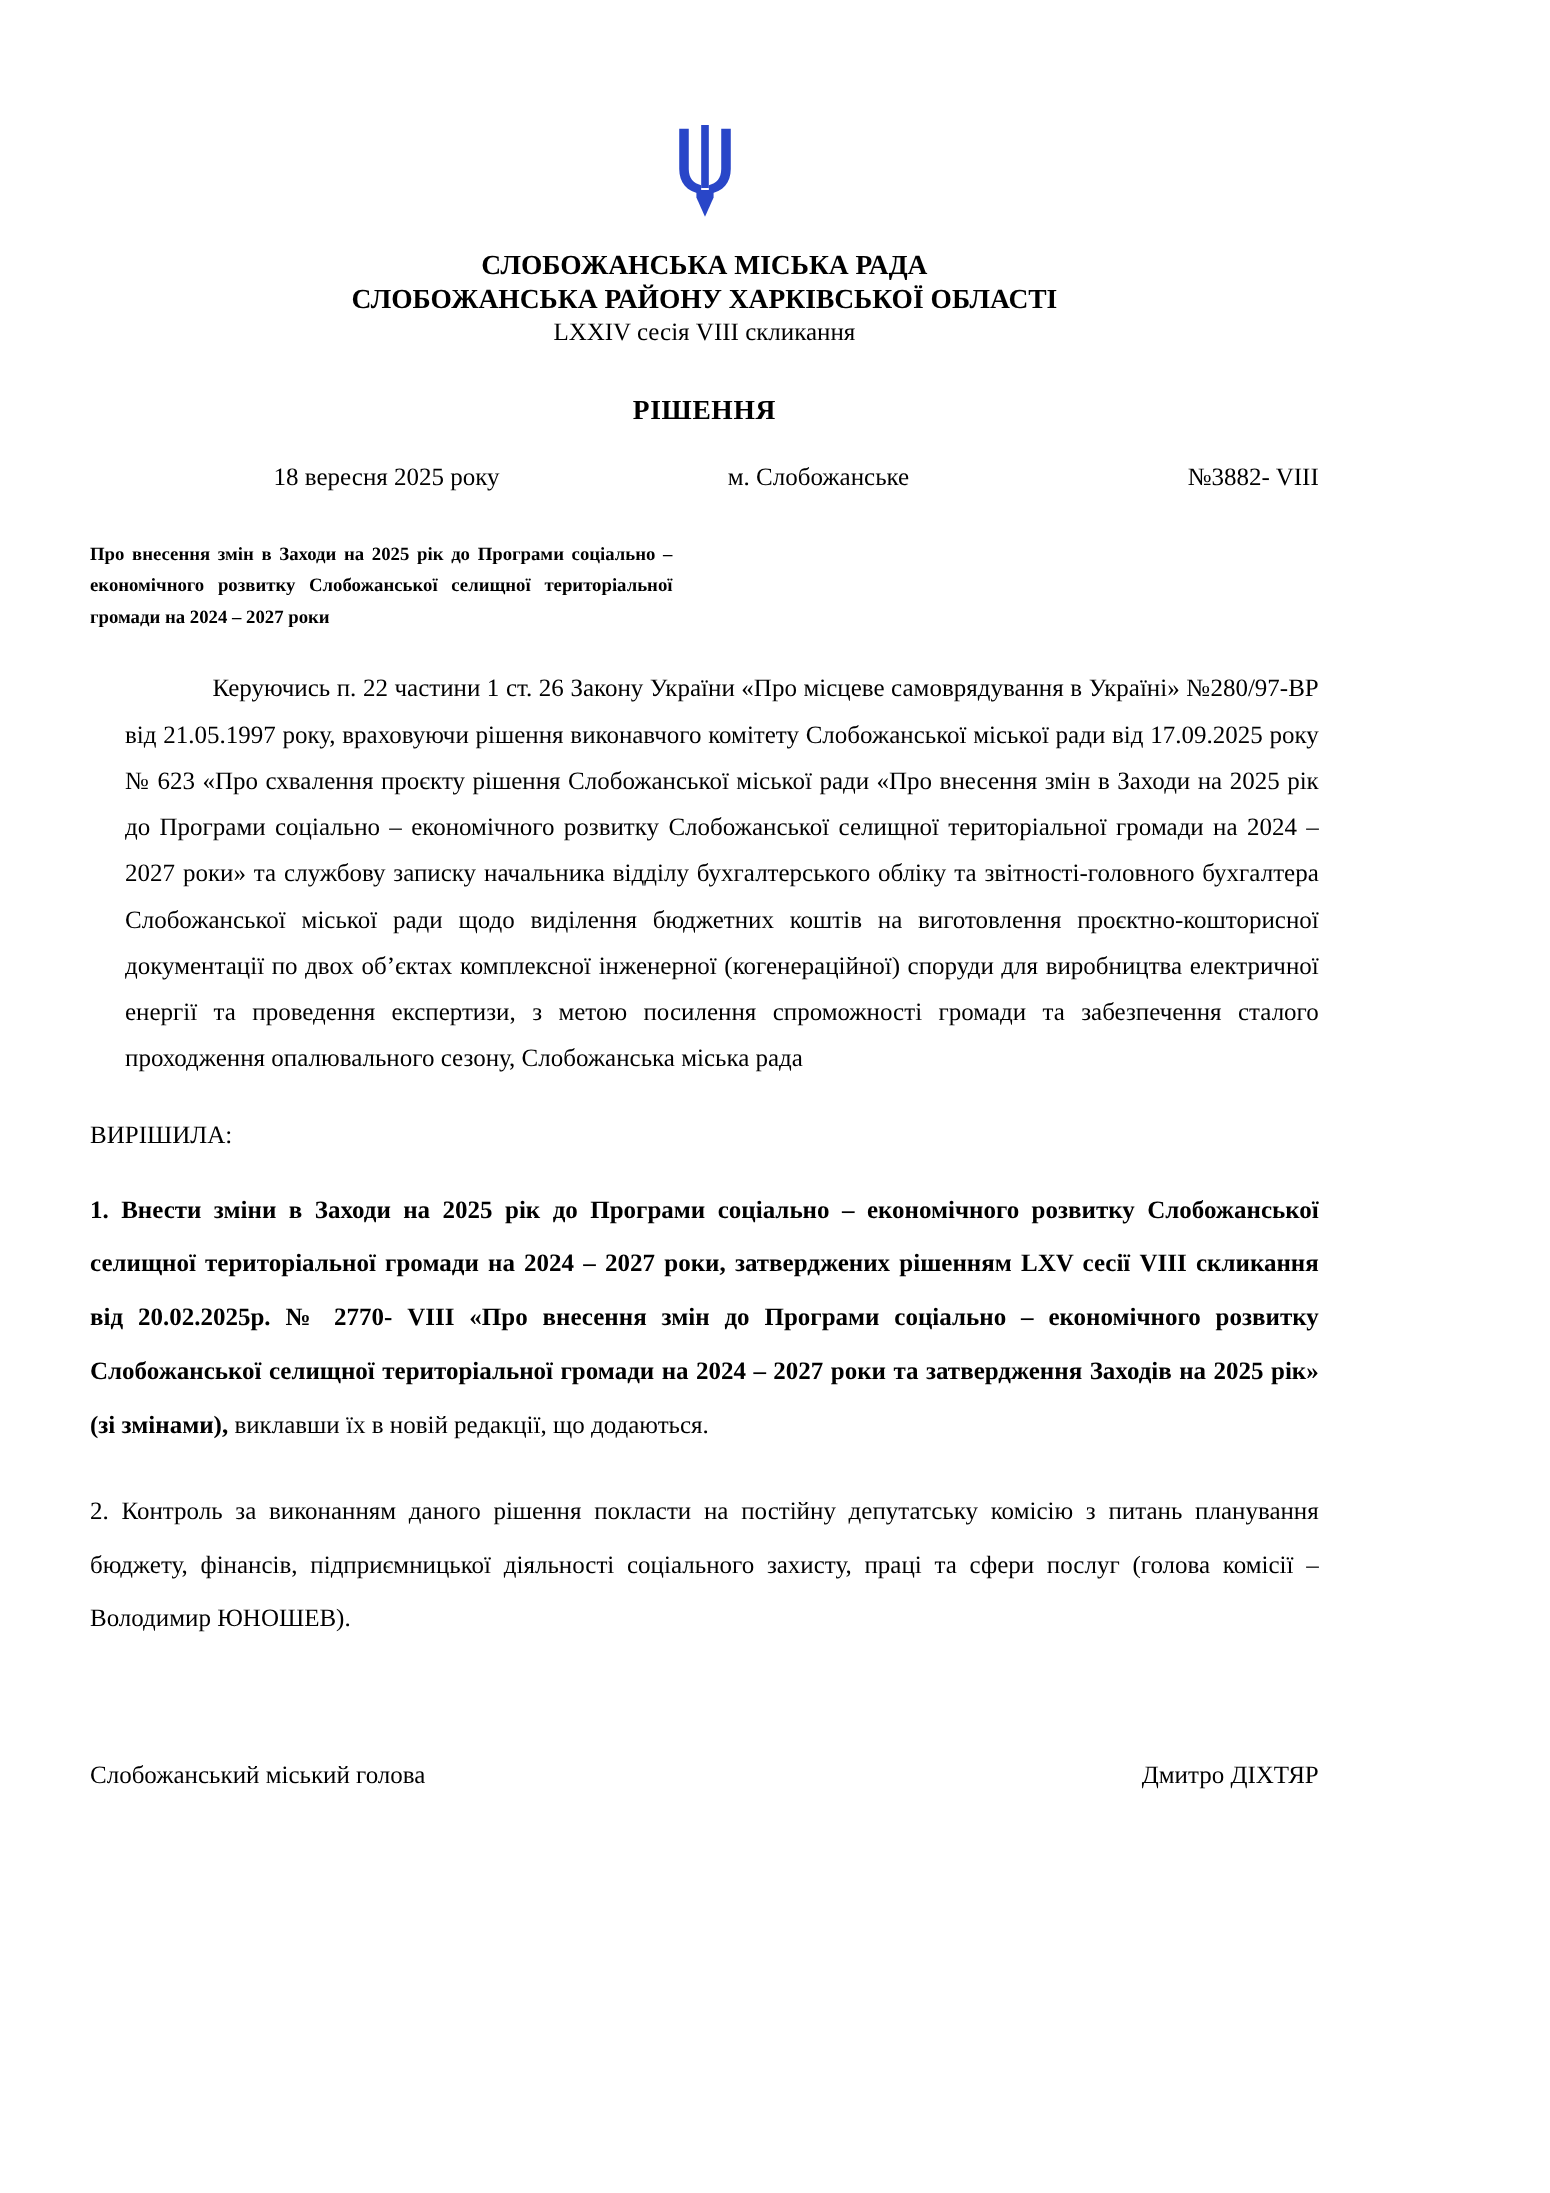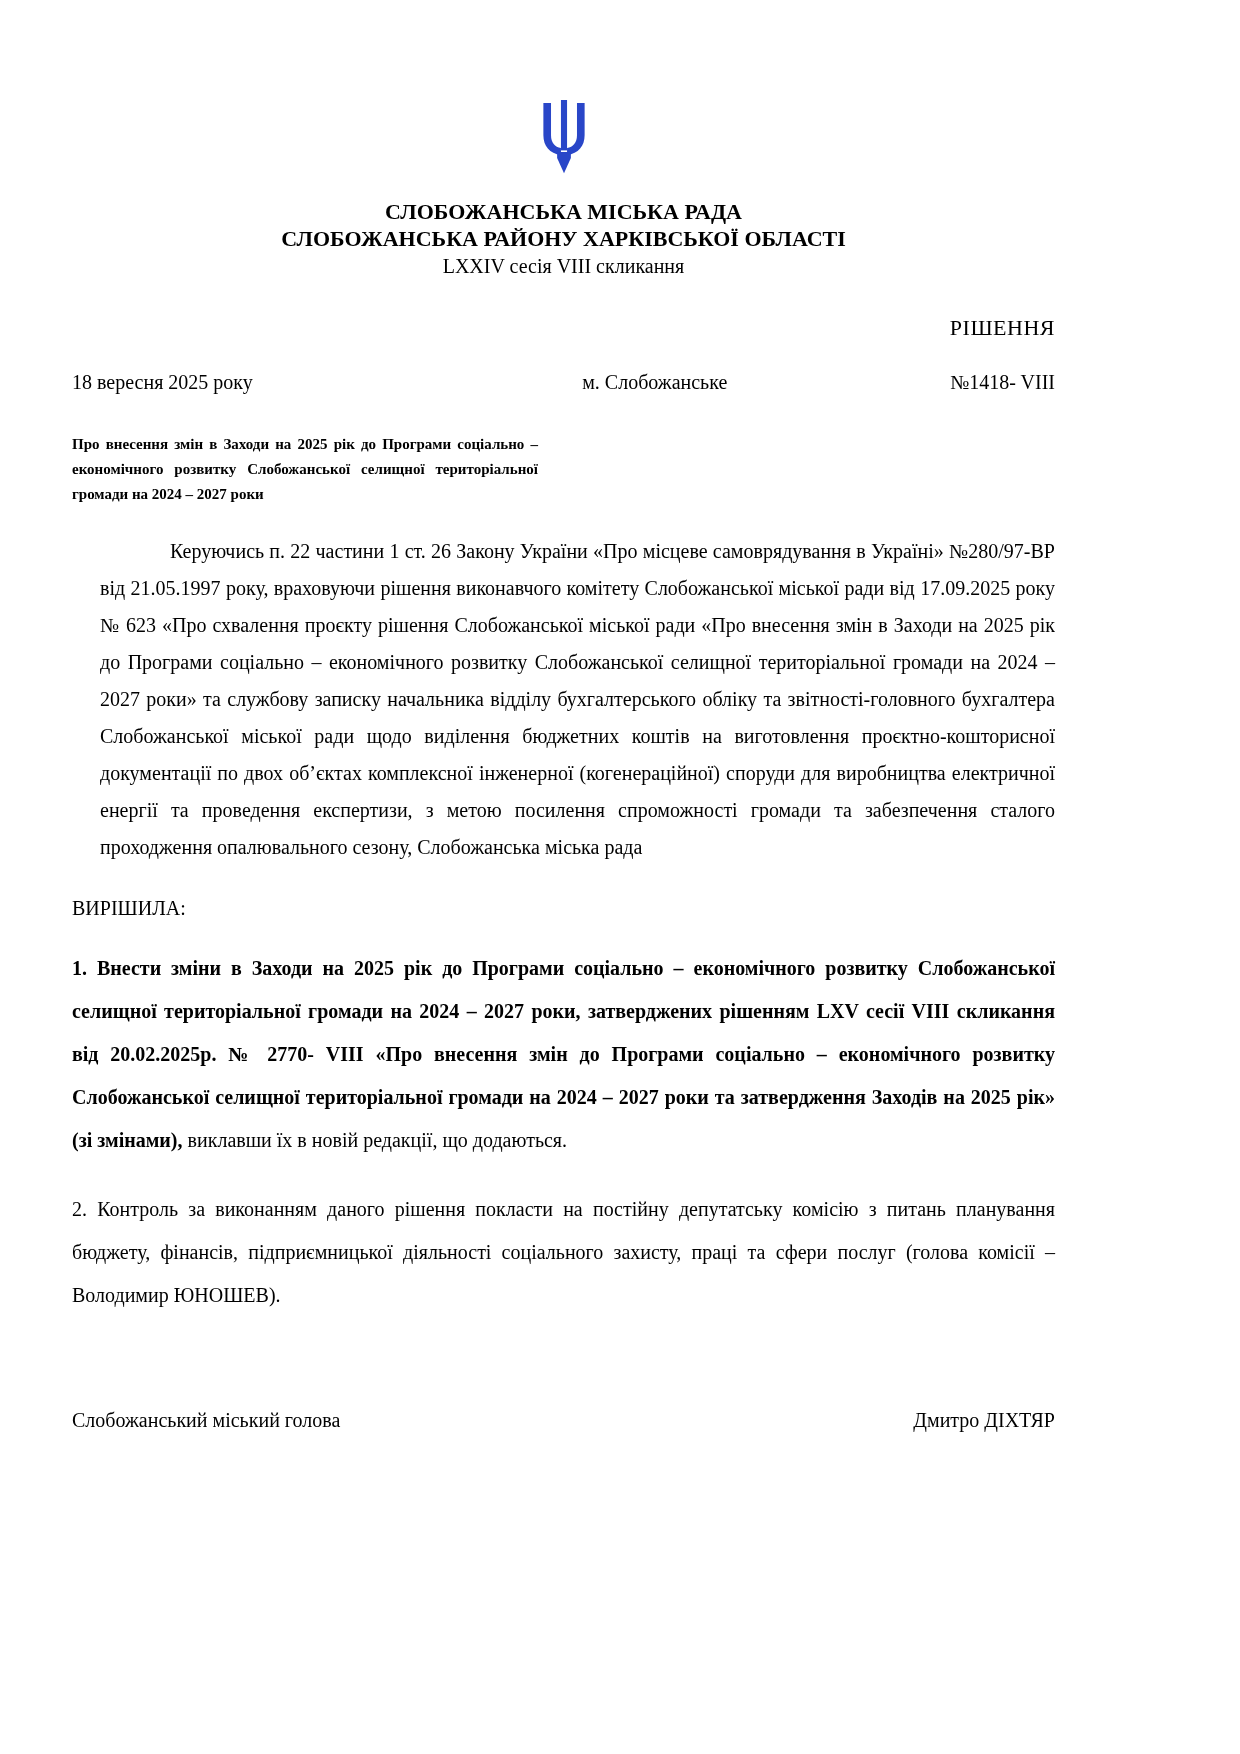--- a/index.html
+++ b/index.html
@@ -28,33 +28,33 @@
     line-height: 27px;
   }
   .org-first { margin-top: 10px; }
   .session {
     text-align: center;
     font-size: 20px;
     line-height: 25px;
     margin-top: 2px;
   }
   .doc-title {
-    text-align: right;
-    font-weight: normal;
+    text-align: center;
+    font-weight: bold;
     font-size: 22px;
     letter-spacing: 0.5px;
     margin-top: 36px;
   }
   .meta-row {
     margin-top: 30px;
     font-size: 20px;
     display: flex;
   }
   .meta-row > span { flex: 1 1 0; }
-  .meta-date { text-align: left; }
+  .meta-date { text-align: right; }
   .meta-place { text-align: right; }
   .meta-number { text-align: right; }
   .subject {
     margin-top: 38px;
     width: 466px;
     font-weight: bold;
     font-size: 15px;
     line-height: 25px;
     text-align: justify;
   }
@@ -104,21 +104,21 @@
 
   <div class="org org-first">СЛОБОЖАНСЬКА МІСЬКА РАДА</div>
   <div class="org">СЛОБОЖАНСЬКА РАЙОНУ ХАРКІВСЬКОЇ ОБЛАСТІ</div>
   <div class="session">LXXIV сесія VIII скликання</div>
 
   <div class="doc-title">РІШЕННЯ</div>
 
   <div class="meta-row">
     <span class="meta-date">18 вересня 2025 року</span>
     <span class="meta-place">м. Слобожанське</span>
-    <span class="meta-number">№1418- VIII</span>
+    <span class="meta-number">№3882- VIII</span>
   </div>
 
   <p class="subject">Про  внесення змін в Заходи на 2025 рік до Програми соціально – економічного розвитку Слобожанської селищної територіальної громади на 2024 – 2027 роки</p>
 
   <p class="preamble">Керуючись п. 22 частини 1 ст. 26 Закону України «Про місцеве самоврядування в Україні» №280/97-ВР від 21.05.1997 року, враховуючи рішення виконавчого комітету Слобожанської міської ради від 17.09.2025 року № 623 «Про  схвалення проєкту рішення Слобожанської міської ради «Про внесення змін в Заходи  на 2025 рік до Програми соціально – економічного розвитку Слобожанської селищної територіальної громади на 2024 – 2027 роки» та службову записку начальника відділу бухгалтерського обліку та звітності-головного бухгалтера Слобожанської міської ради щодо виділення бюджетних коштів на виготовлення проєктно-кошторисної документації по двох об’єктах комплексної інженерної (когенераційної) споруди для виробництва електричної енергії та проведення експертизи, з метою посилення спроможності громади та забезпечення сталого проходження опалювального сезону, Слобожанська міська рада</p>
 
   <p class="resolved">ВИРІШИЛА:</p>
 
   <p class="item"><span class="bold">1. Внести зміни в Заходи на 2025 рік до Програми соціально – економічного розвитку Слобожанської селищної територіальної громади на 2024 – 2027 роки, затверджених рішенням LXV сесії VIII скликання від 20.02.2025р. № 2770- VIII «Про внесення змін до Програми соціально – економічного розвитку Слобожанської селищної територіальної громади на 2024 – 2027 роки та затвердження Заходів на 2025 рік» (зі змінами),</span><span> виклавши їх в новій редакції, що додаються.</span></p>
 

